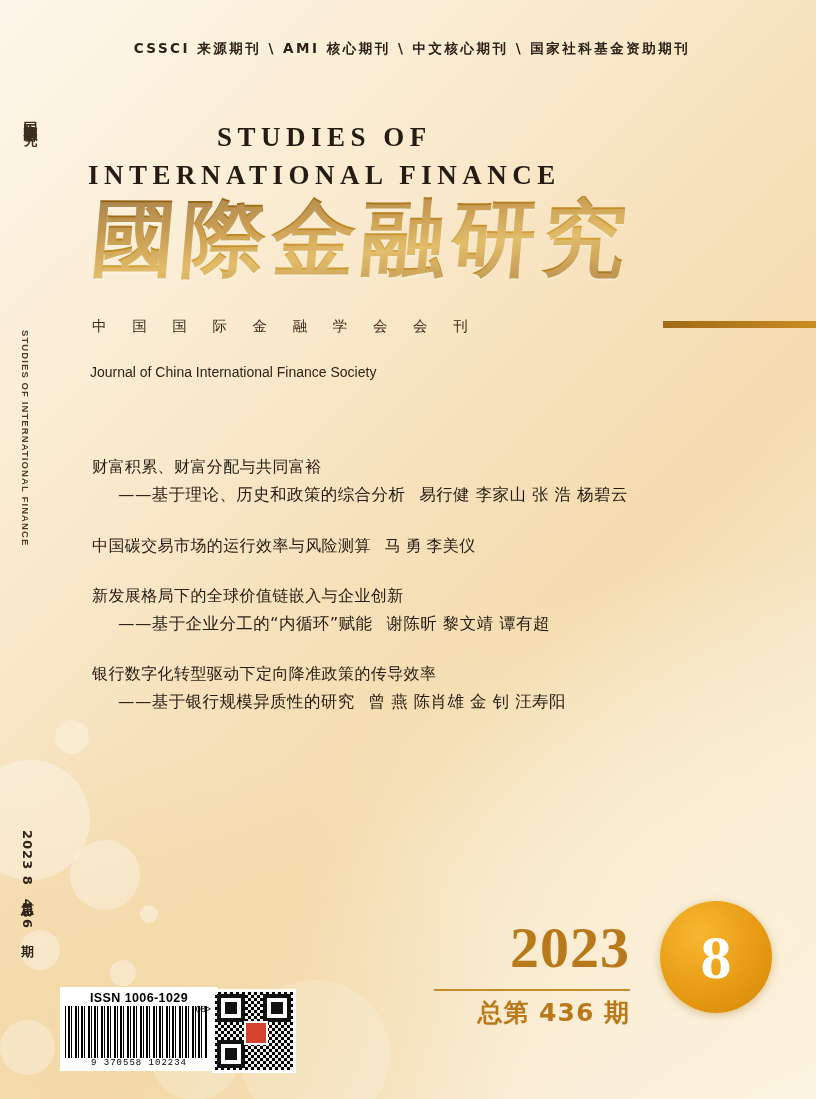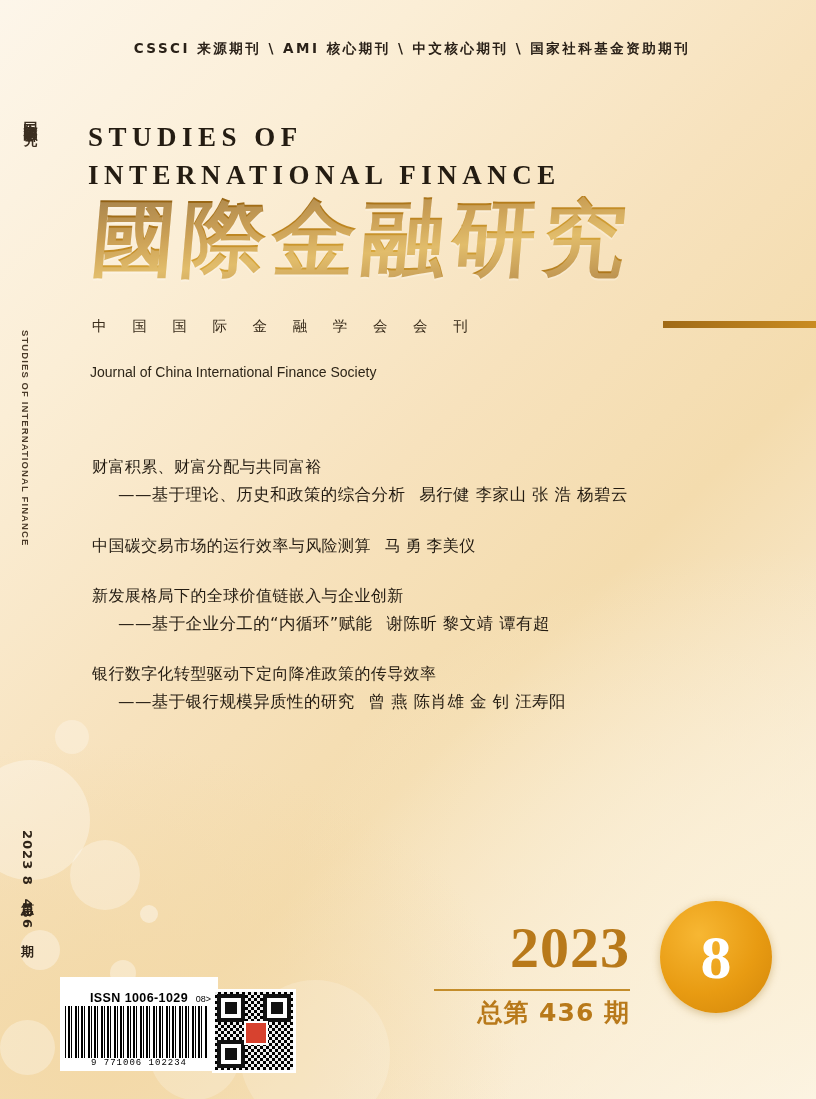--- a/index.html
+++ b/index.html
@@ -100,20 +100,21 @@
     left: 88px;
     top: 122px;
     color: #241c12;
     font-weight: bold;
     font-family: "Liberation Serif", serif;
   }
   .en-title .l1 {
     font-size: 27px;
     letter-spacing: 5.5px;
     display: block;
+    text-align: center;
   }
   .en-title .l2 {
     font-size: 27px;
     letter-spacing: 5.5px;
     display: block;
     margin-top: 7px;
   }
 
   
   .cn-title {
@@ -238,21 +239,21 @@
   }
 
   
   .barcode-box {
     position: absolute;
     left: 60px;
     bottom: 28px;
     width: 148px;
     background: #ffffff;
     border: 1px solid #ffffff;
-    padding: 13px 4px 2px 4px;
+    padding: 3px 4px 2px 4px;
   }
   .issn {
     font-size: 12.5px;
     font-weight: bold;
     letter-spacing: 0.4px;
     color: #000;
     font-family: "Liberation Sans", sans-serif;
     text-align: center;
     margin-bottom: 1px;
   }
@@ -389,21 +390,21 @@
   <div class="issue-total">总第 436 期</div>
 
   <div class="issue-circle">
     <span>8</span>
   </div>
 
   <div class="barcode-box">
     <div class="issn">ISSN 1006-1029</div>
     <div class="issue-small">08&gt;</div>
     <div class="bars"></div>
-    <div class="bar-digits">9 771006 102234</div>
+    <div class="bar-digits">9 370558 102234</div>
   </div>
 
   <div class="qr">
     <div class="qr-inner">
       <div class="qr-eye tl">
           <i></i>
         </div>
       <div class="qr-eye tr">
           <i></i>
         </div>

